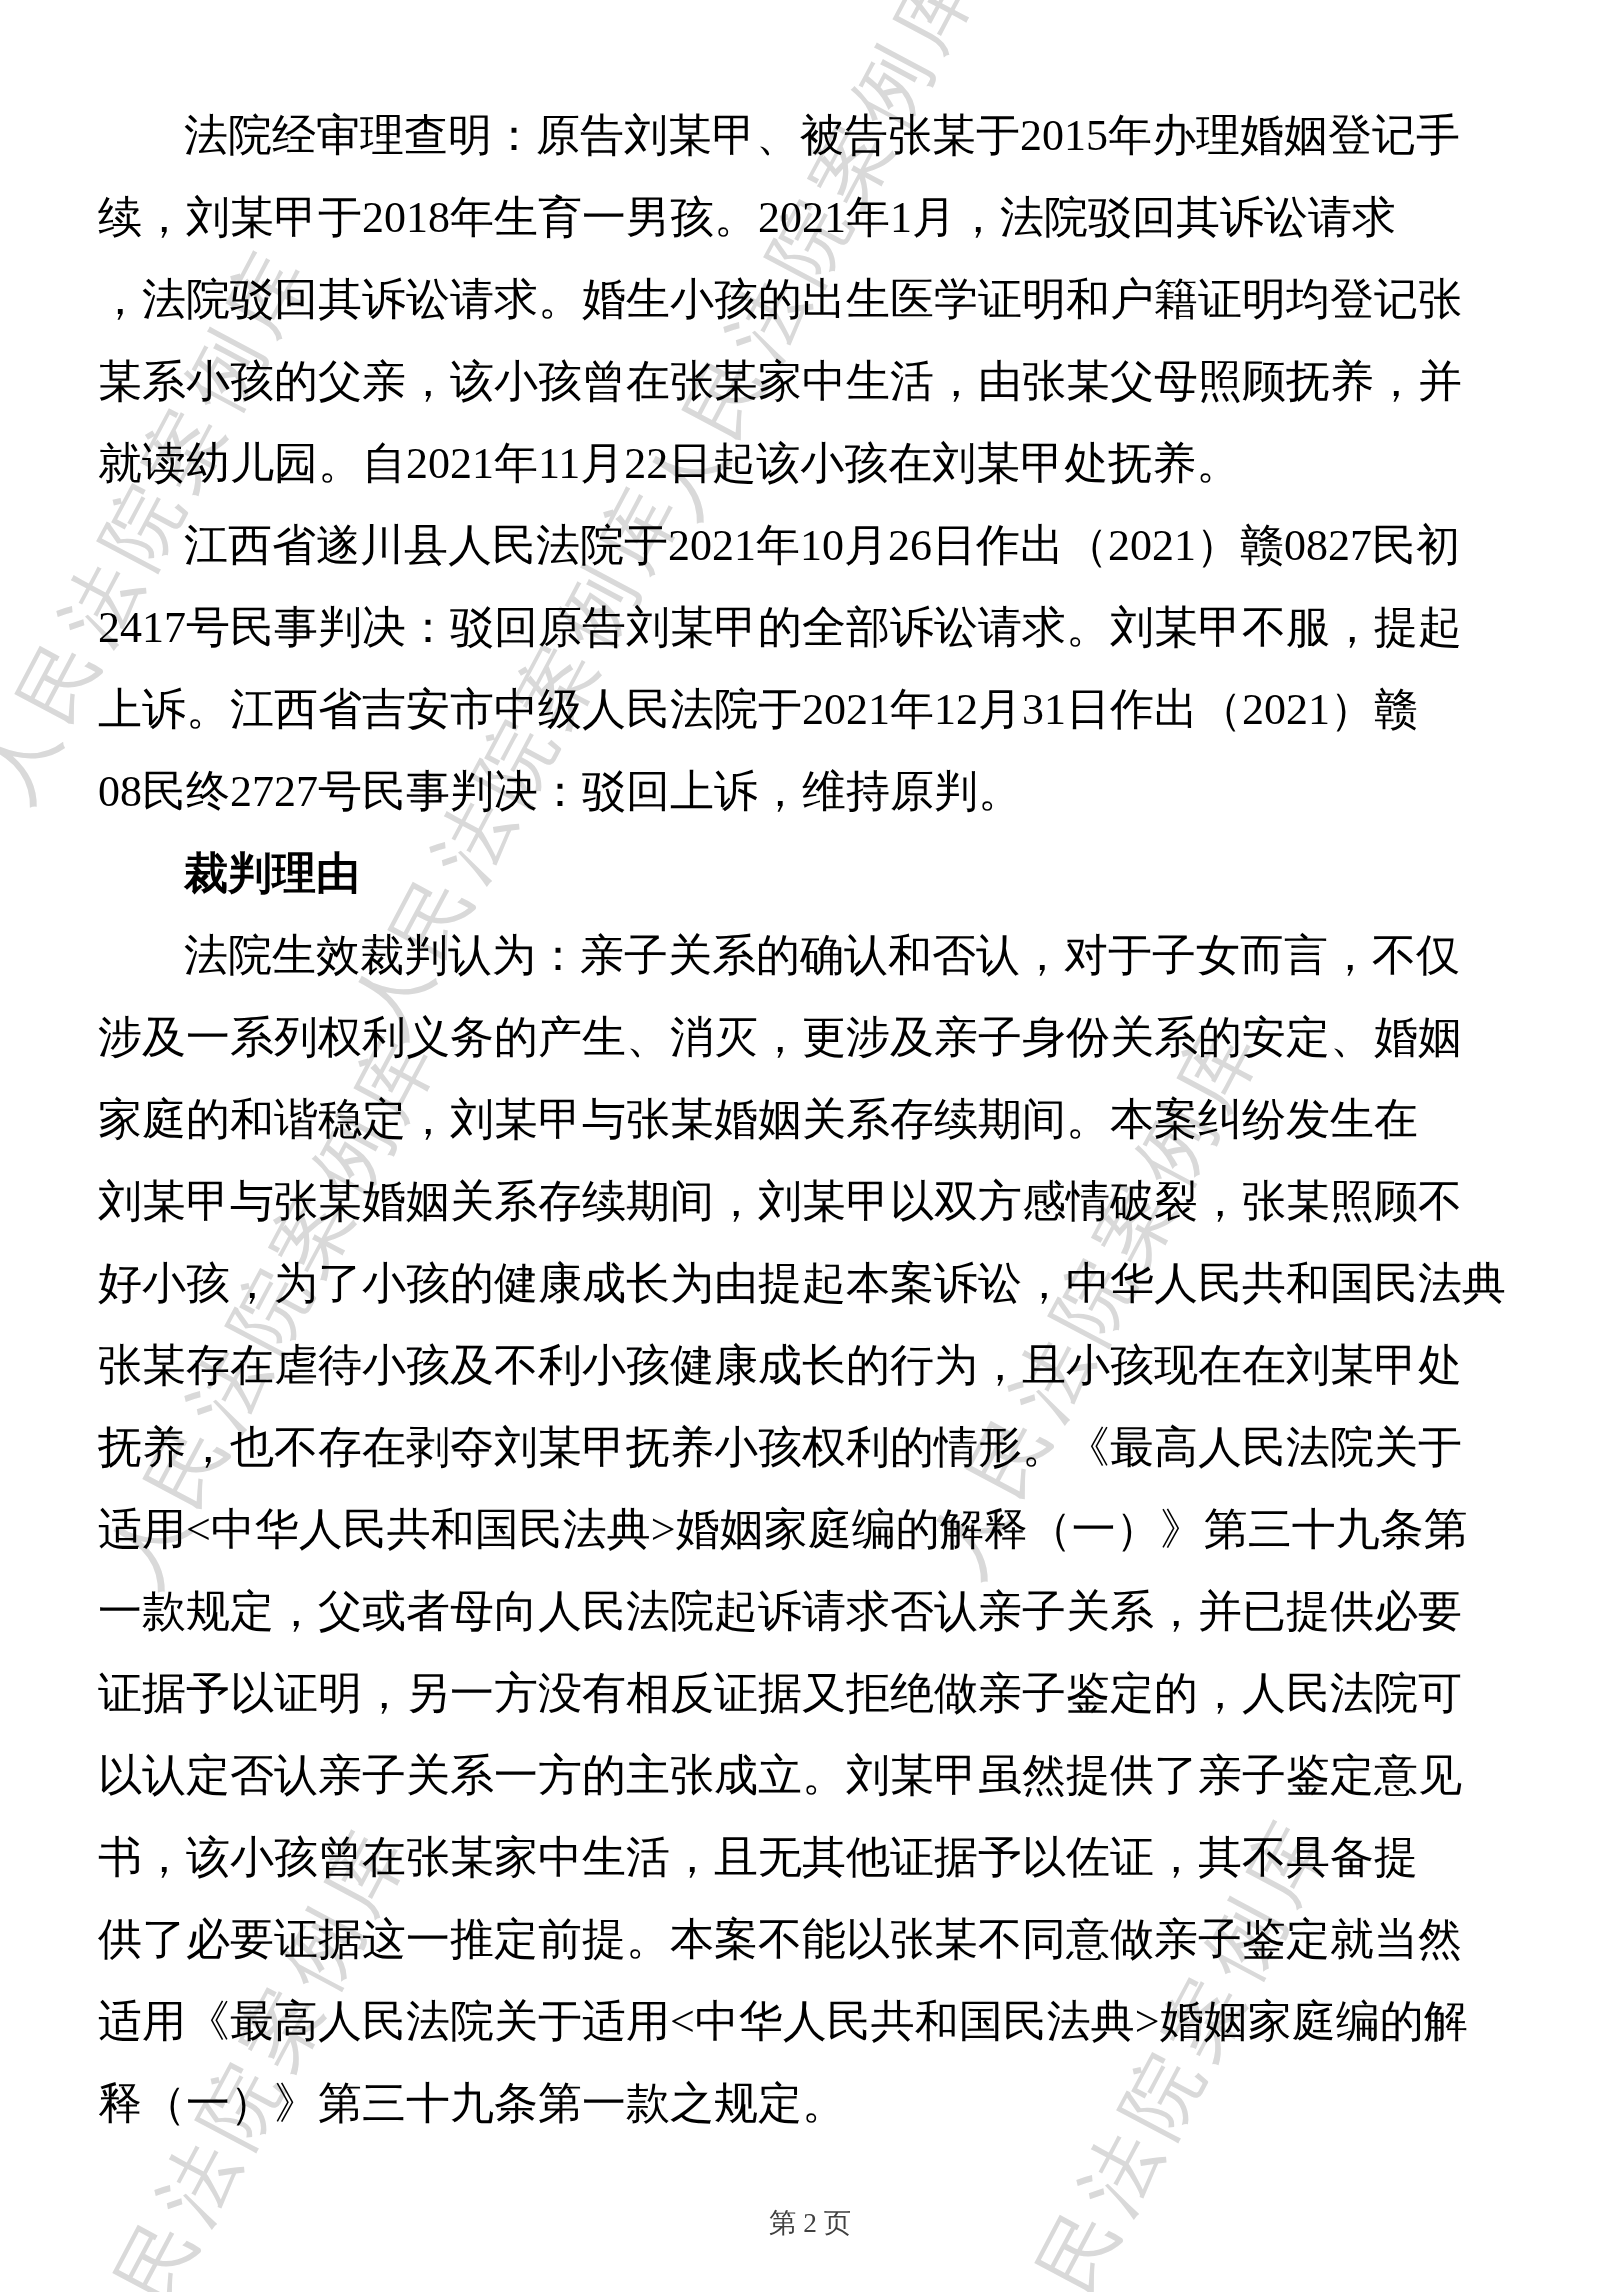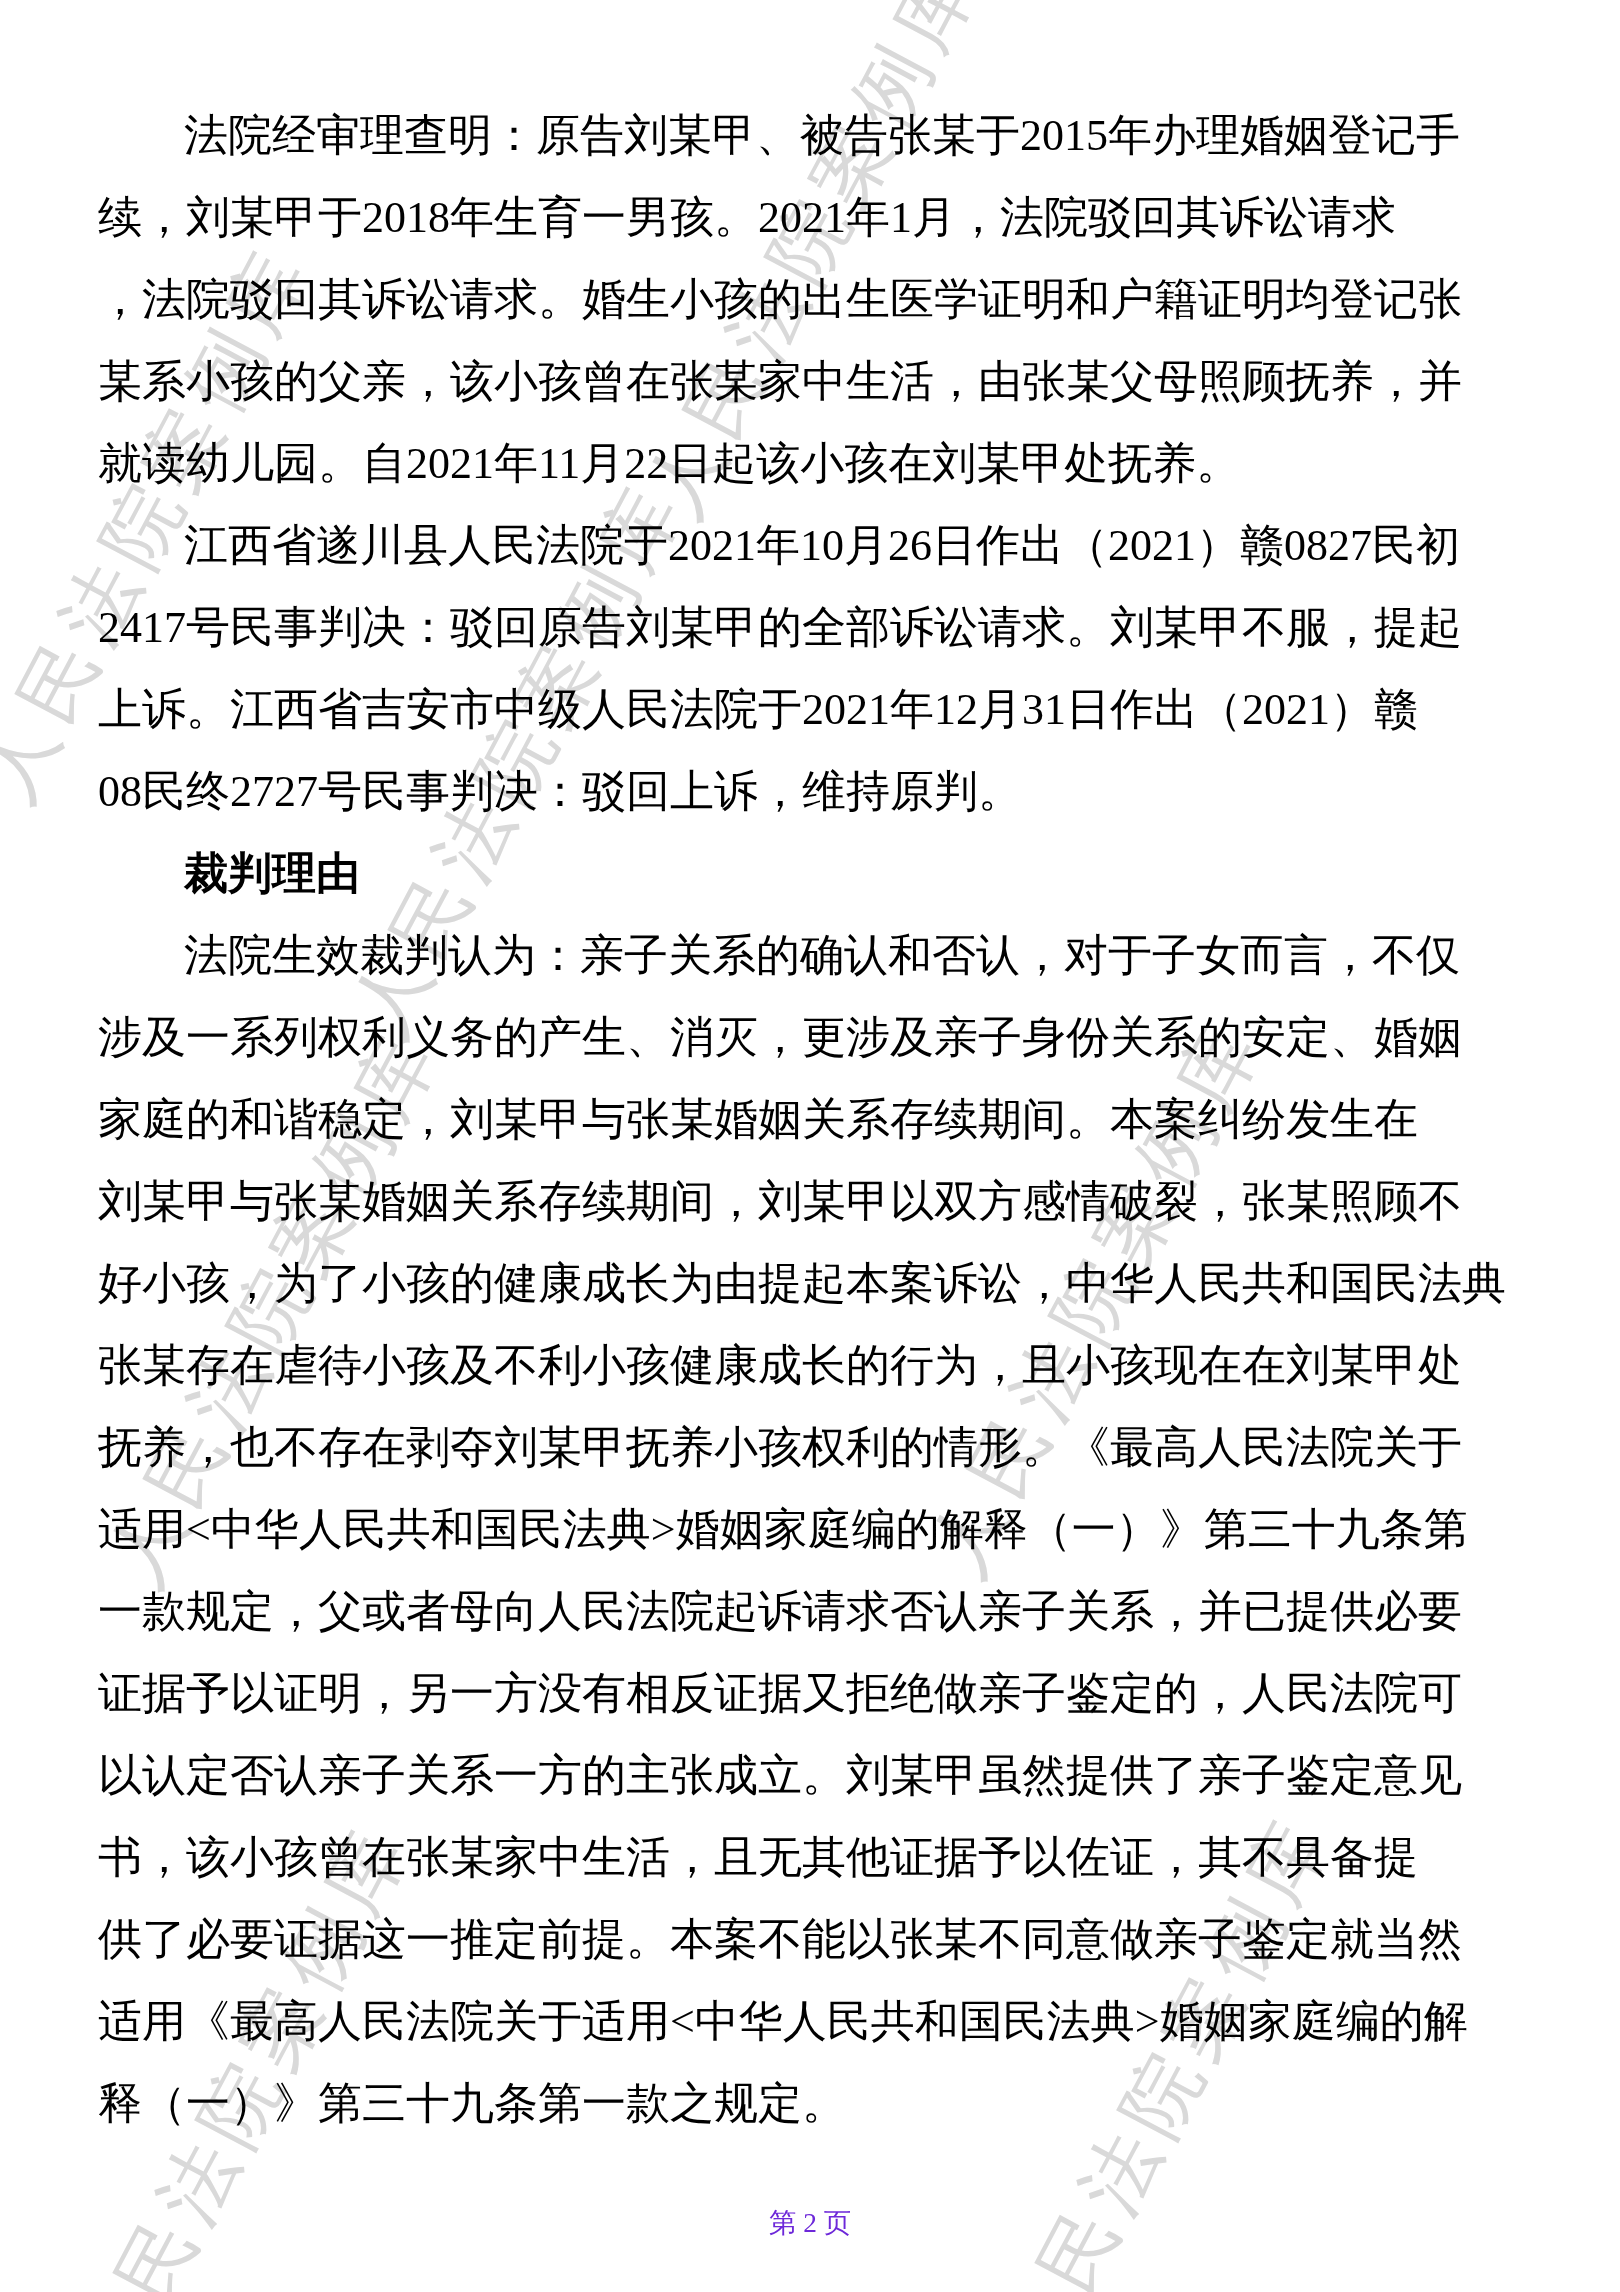--- a/index.html
+++ b/index.html
@@ -36,21 +36,21 @@
     white-space: nowrap;
   }
   .line.indent { text-indent: 86px; }
   .line.heading { font-weight: bold; font-size: 44px; }
   .footer {
     position: absolute;
     left: 0; right: 0; top: 2205px;
     text-align: center;
     font-size: 27.4px;
     z-index: 1;
-    color: #6d28d9;
+    color: #404040;
   }
 </style>
 </head>
 <body>
 
 <div class="page">
   <div class="watermark-layer">
       <div class="watermark" style="color: rgb(217, 217, 217); left: 505px; top: 186px;">人民法院案例库</div>
       <div class="watermark" style="color: rgb(217, 217, 217); left: -162px; top: 470px;">人民法院案例库</div>
       <div class="watermark" style="color: rgb(217, 217, 217); left: 211px; top: 706px;">人民法院案例库</div>

